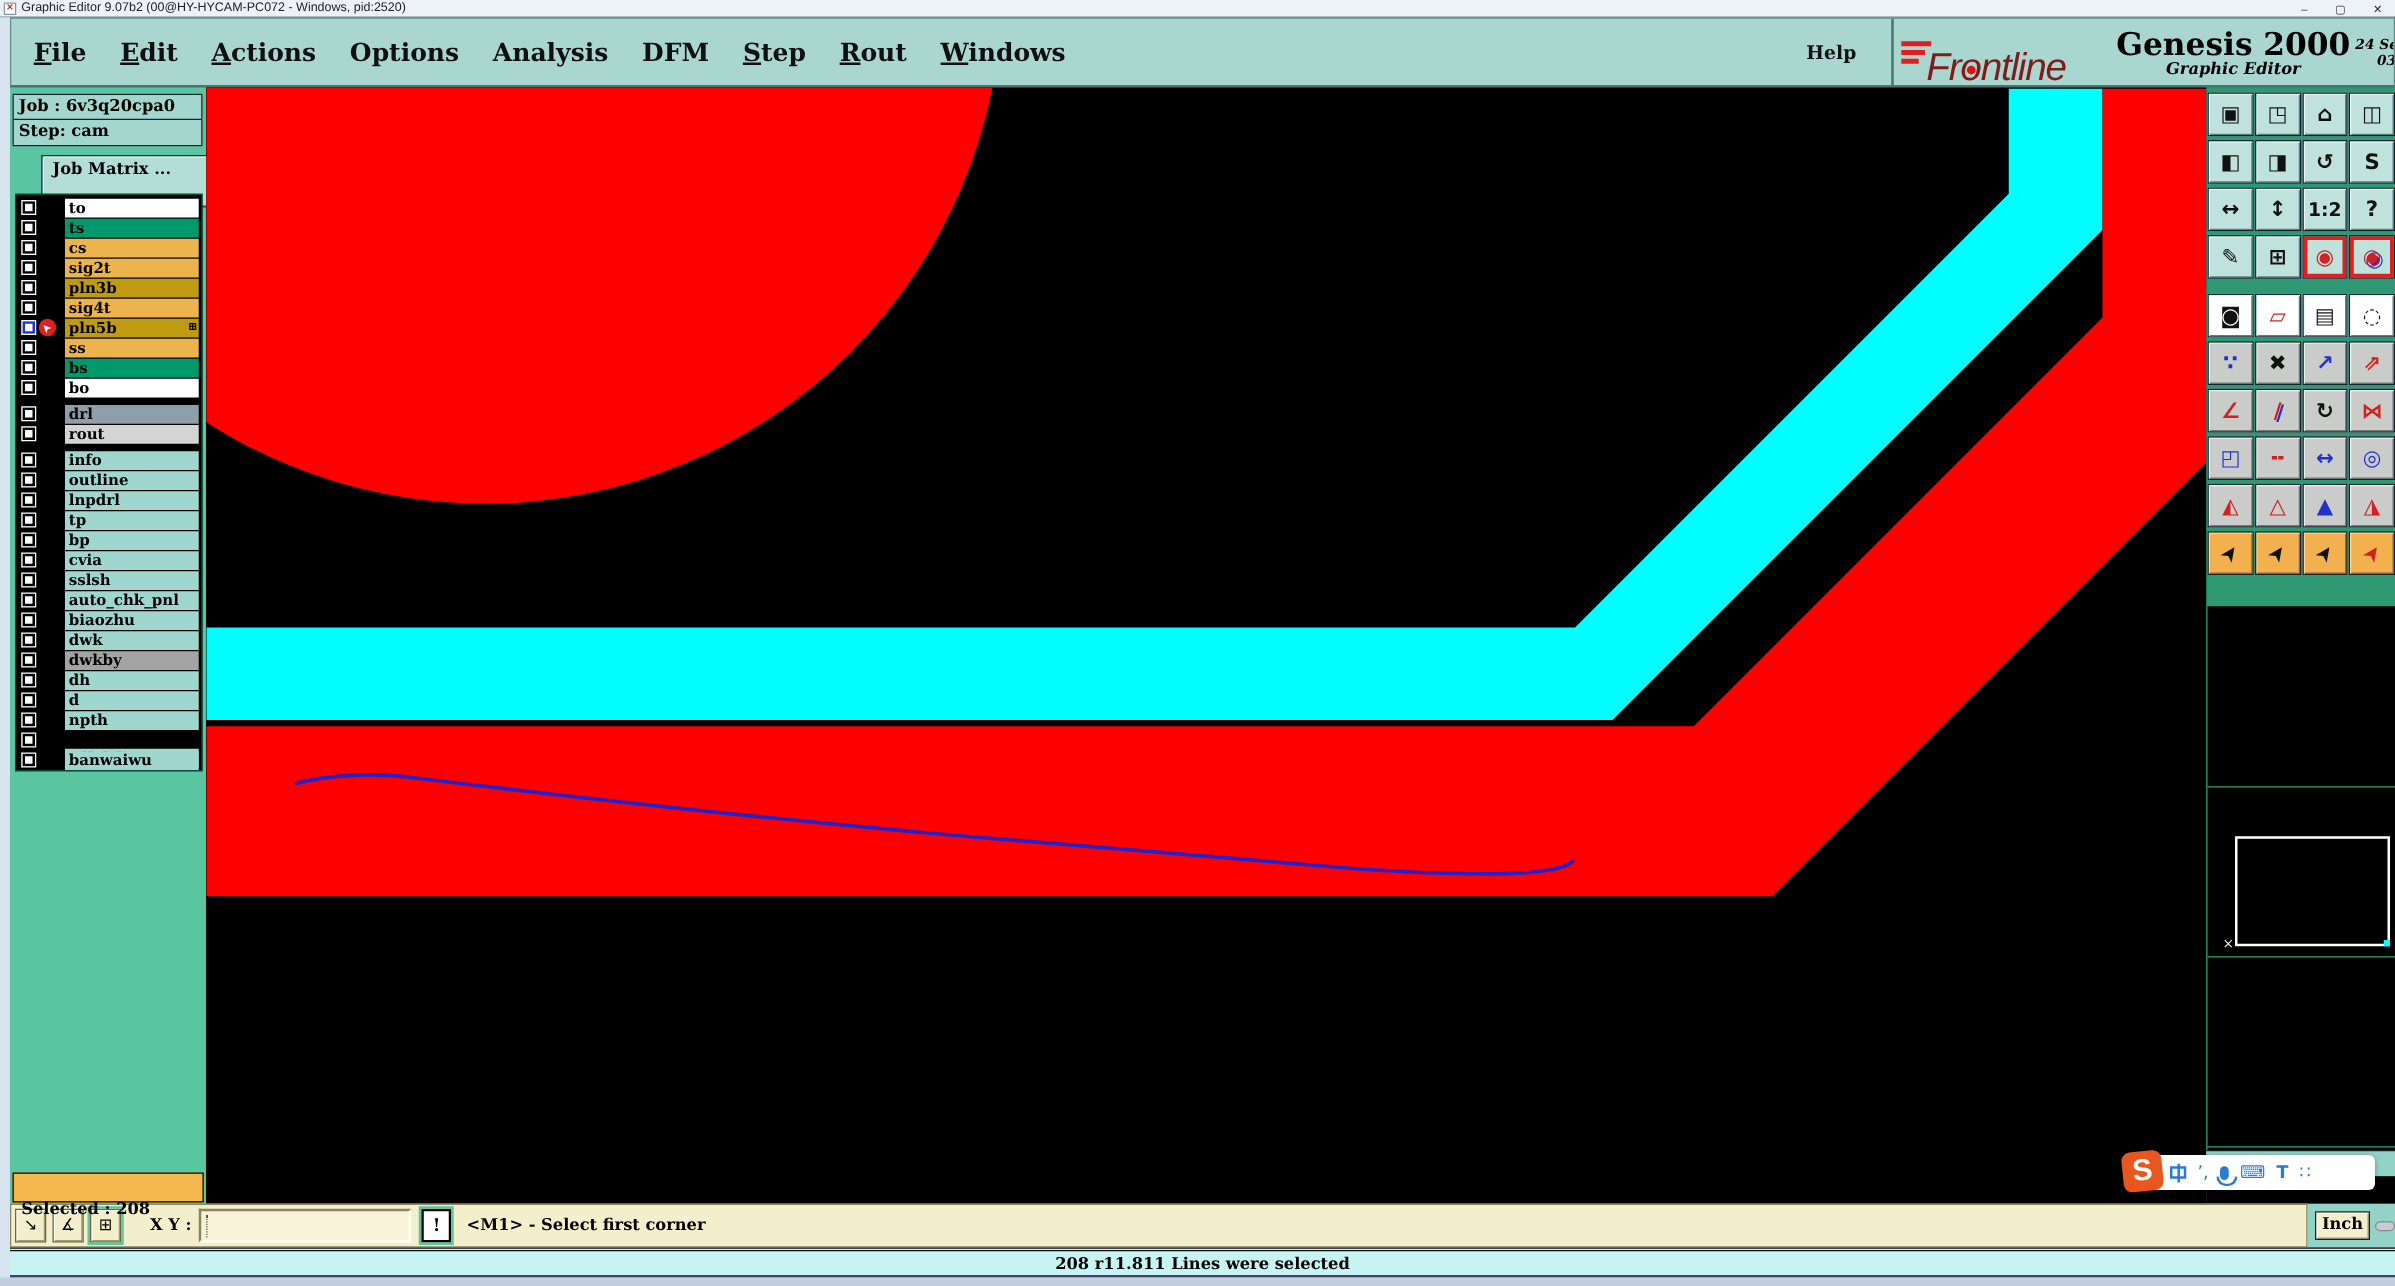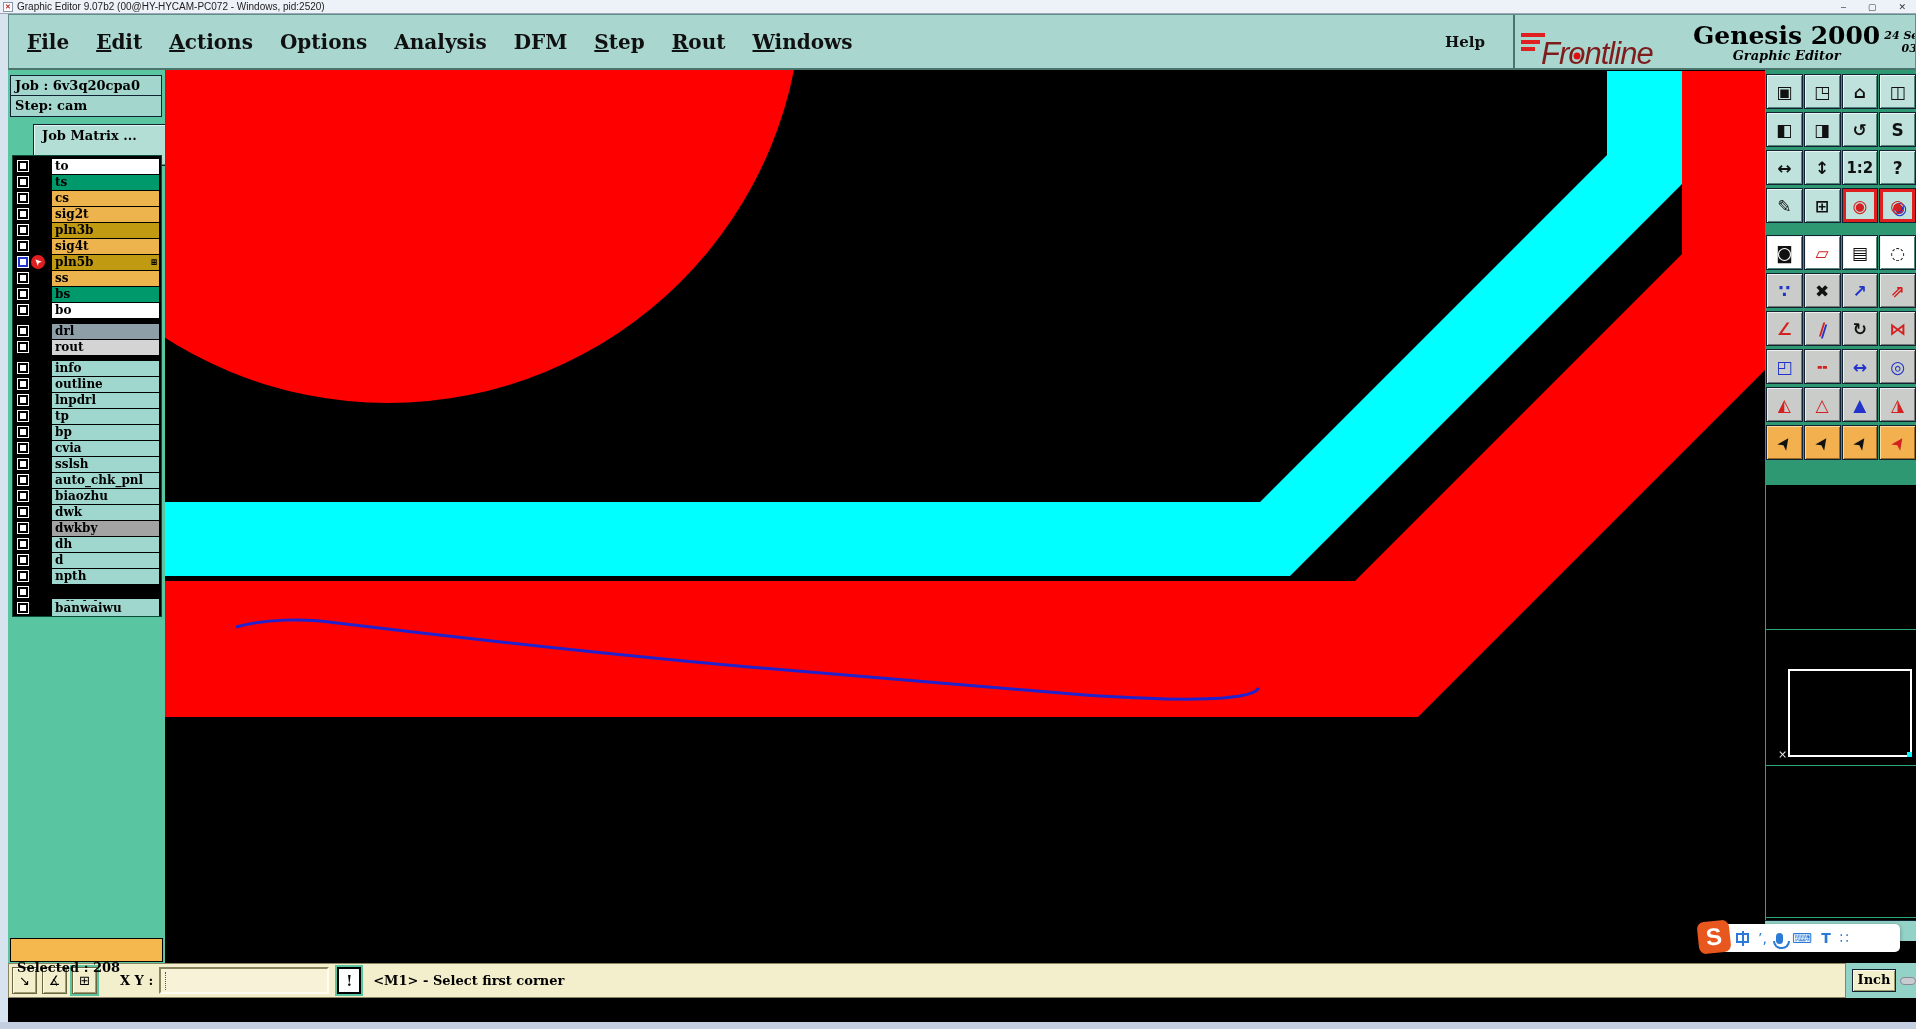--- a/index.html
+++ b/index.html
@@ -548,20 +548,21 @@
       </span>
       <span class="excl-btn">!</span>
       <span class="prompt-msg">&lt;M1&gt; - Select first corner</span>
     </div>
     <div class="bb-teal">
       <span class="inch-btn">Inch</span>
       <span class="inch-toggle"></span>
     </div>
   </div>
 
+  <div class="messagebar">208 r11.811 Lines were selected</div>
 </div>
 
 <div class="ime">
   <span class="ime-s">S</span>
   <i class="zhong"></i>
   <i>’,</i>
   <i class="mic"></i>
   <i>⌨</i>
   <i class="shirt">T</i>
   <i>∷</i>

